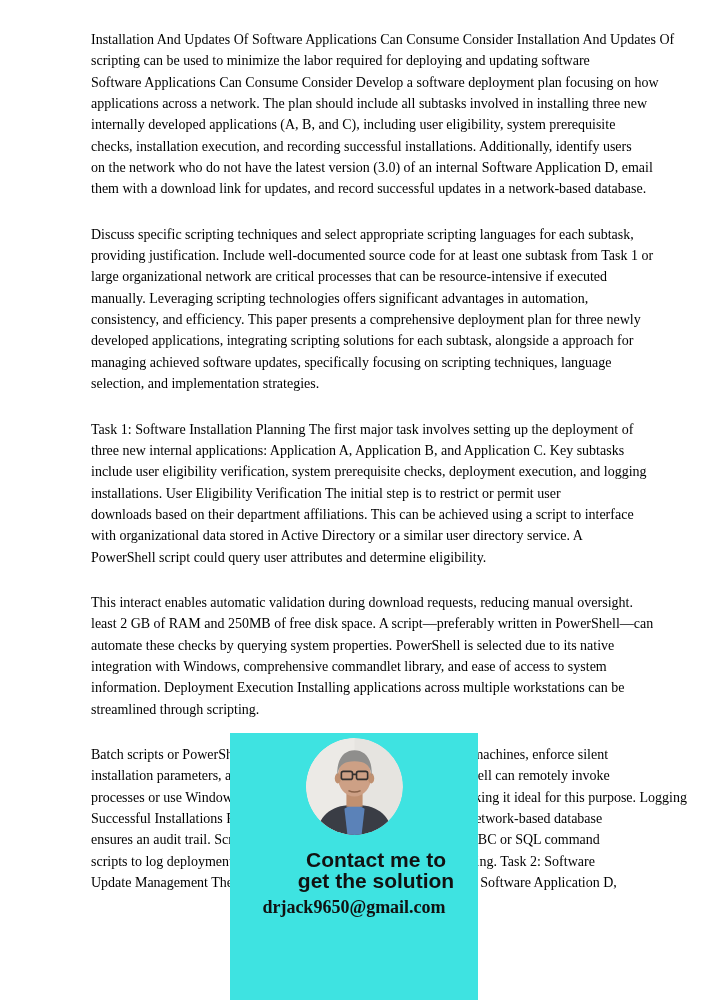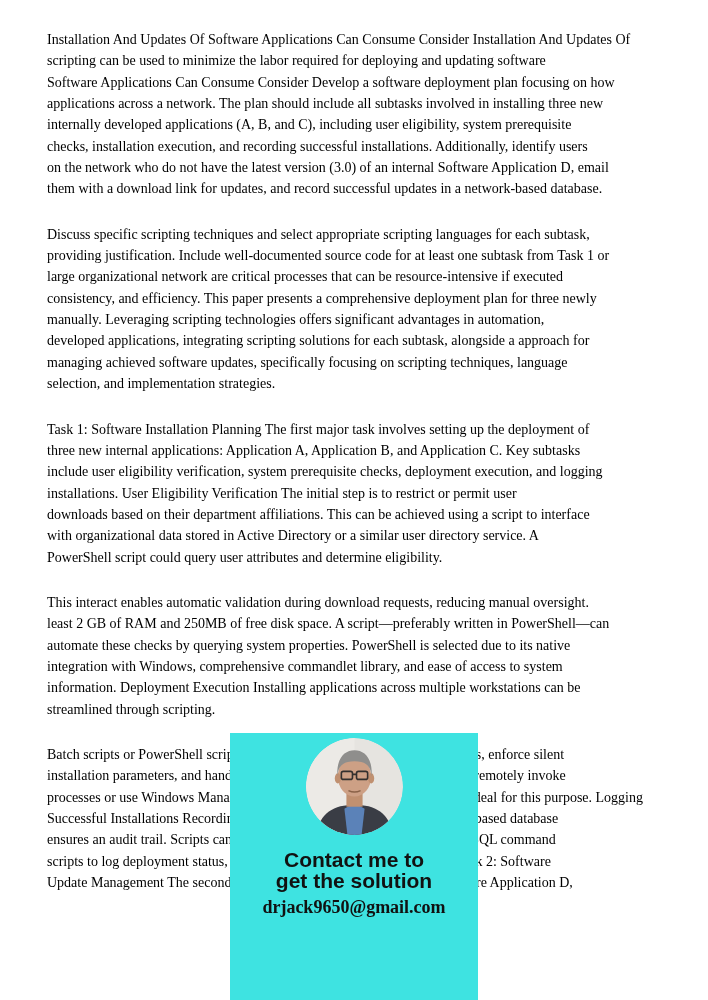--- a/index.html
+++ b/index.html
@@ -22,20 +22,21 @@
     color: #000000;
     font-size: 14px;
   }
   .para {
     margin: 0 0 24px 0;
   }
   .line {
     display: block;
     line-height: 21.35px;
     white-space: nowrap;
+    margin-left: 44px;
   }
   .overlay {
     position: absolute;
     left: 230px;
     top: 733px;
     width: 248px;
     height: 298px;
     display: flex;
     flex-direction: column;
     align-items: center;
@@ -77,22 +78,22 @@
       <span class="line">applications across a network. The plan should include all subtasks involved in installing three new</span>
       <span class="line">internally developed applications (A, B, and C), including user eligibility, system prerequisite</span>
       <span class="line">checks, installation execution, and recording successful installations. Additionally, identify users</span>
       <span class="line">on the network who do not have the latest version (3.0) of an internal Software Application D, email</span>
       <span class="line">them with a download link for updates, and record successful updates in a network-based database.</span>
     </p>
     <p class="para">
       <span class="line">Discuss specific scripting techniques and select appropriate scripting languages for each subtask,</span>
       <span class="line">providing justification. Include well-documented source code for at least one subtask from Task 1 or</span>
       <span class="line">large organizational network are critical processes that can be resource-intensive if executed</span>
+      <span class="line">manually. Leveraging scripting technologies offers significant advantages in automation,</span>
       <span class="line">consistency, and efficiency. This paper presents a comprehensive deployment plan for three newly</span>
-      <span class="line">manually. Leveraging scripting technologies offers significant advantages in automation,</span>
       <span class="line">developed applications, integrating scripting solutions for each subtask, alongside a approach for</span>
       <span class="line">managing achieved software updates, specifically focusing on scripting techniques, language</span>
       <span class="line">selection, and implementation strategies.</span>
     </p>
     <p class="para">
       <span class="line">Task 1: Software Installation Planning The first major task involves setting up the deployment of</span>
       <span class="line">three new internal applications: Application A, Application B, and Application C. Key subtasks</span>
       <span class="line">include user eligibility verification, system prerequisite checks, deployment execution, and logging</span>
       <span class="line">installations. User Eligibility Verification The initial step is to restrict or permit user</span>
       <span class="line">downloads based on their department affiliations. This can be achieved using a script to interface</span>

